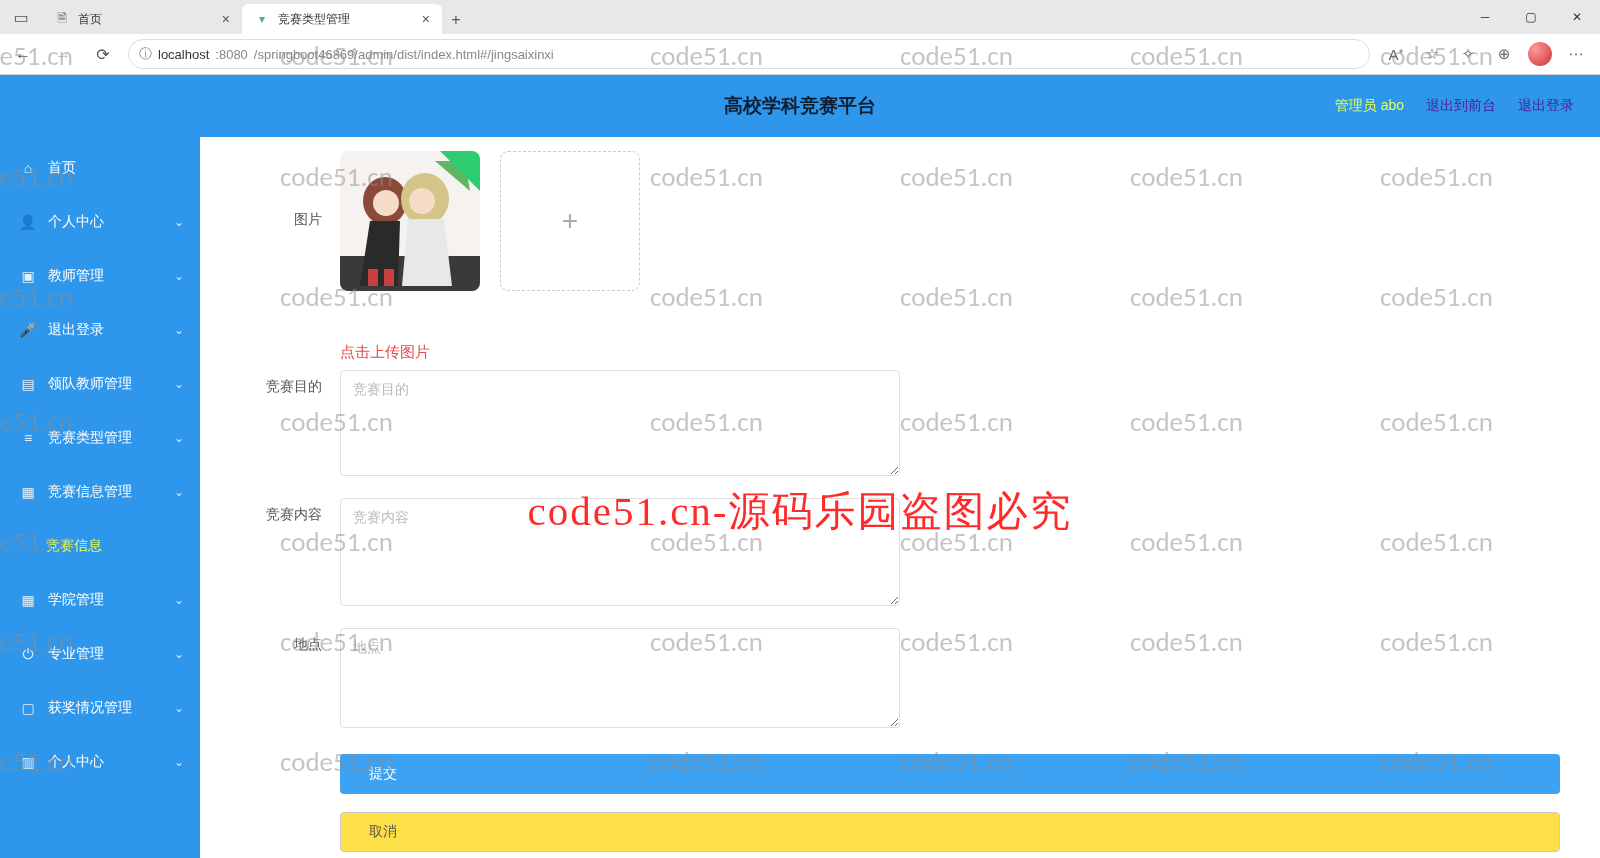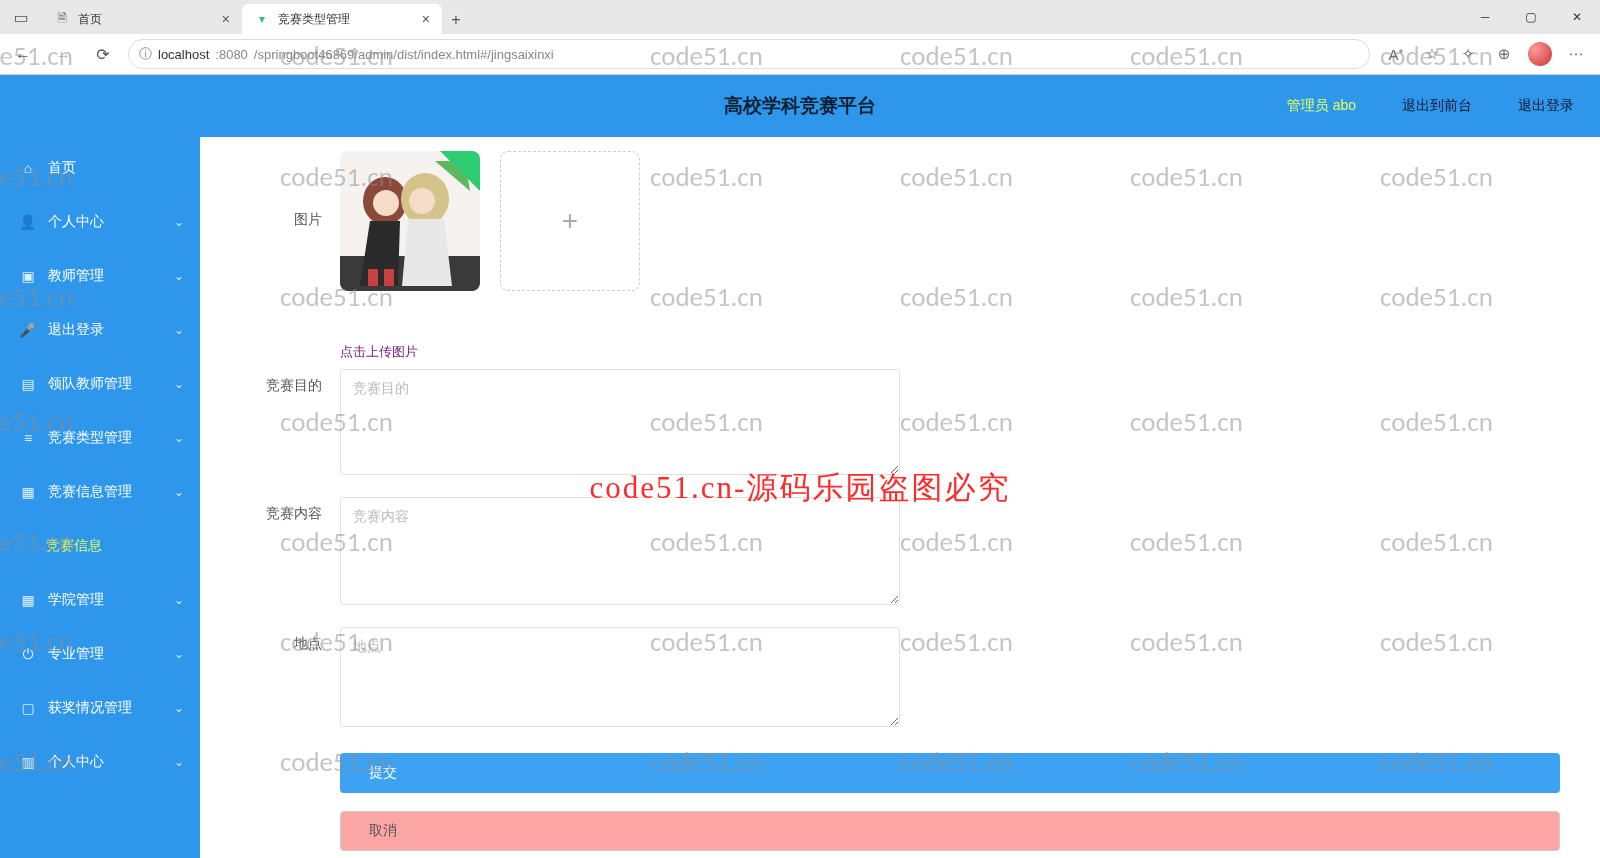--- a/index.html
+++ b/index.html
@@ -27,58 +27,58 @@
 .chrome-icon { width: 32px; height: 32px; display: flex; align-items: center; justify-content: center; color: #666; font-size: 15px; cursor: pointer; border-radius: 4px; }
 .profile-dot { width: 24px; height: 24px; border-radius: 50%; background: radial-gradient(circle at 30% 30%, #ff9999, #cc3333); }
 
 
 .app { position: relative; width: 1600px; height: 784px; }
 .app-header { height: 62px; background: #2f97eb; display: flex; align-items: center; position: relative; }
 .app-title { position: absolute; left: 50%; transform: translateX(-50%); font-size: 19px; font-weight: 700; color: #0d1f33; }
 .header-right { margin-left: auto; display: flex; gap: 22px; padding-right: 26px; font-size: 14px; }
 .header-link { color: #fff; cursor: pointer; }
 .header-link.admin { color: #e2ff5c; }
-.header-link.pink { color: #0f172a; margin-left: 24px; }
+.header-link.pink { color: #4c1d95; }
 
 .body { display: flex; height: 722px; }
 .sidebar { width: 200px; background: #2f97eb; color: #fff; padding-top: 4px; }
 .menu-item { display: flex; align-items: center; height: 54px; padding: 0 20px; gap: 12px; font-size: 14px; cursor: pointer; position: relative; }
 .menu-item.active { color: #e2ff5c; }
 .menu-item.sub { padding-left: 46px; }
 .menu-icon { width: 16px; height: 16px; display: inline-flex; align-items: center; justify-content: center; opacity: 0.85; }
 .menu-chevron { position: absolute; right: 16px; font-size: 12px; opacity: 0.8; }
 
 .content { flex: 1; background: #fff; overflow: auto; position: relative; }
 .form-wrap { padding: 14px 40px 20px 40px; }
 .form-row { display: flex; align-items: flex-start; margin-bottom: 18px; }
 .form-label { width: 100px; text-align: right; padding-right: 18px; font-size: 14px; color: #555; padding-top: 8px; }
 .form-field { flex: 0 0 560px; }
 
 .thumb-row { display: flex; gap: 20px; }
 .thumb { width: 140px; height: 140px; border-radius: 8px; overflow: hidden; position: relative; }
 .thumb svg { width: 100%; height: 100%; display: block; }
 .thumb-badge { position: absolute; top: 0; right: 0; width: 0; height: 0; border-left: 40px solid transparent; border-top: 40px solid #2ecc71; }
 .upload-box { width: 140px; height: 140px; border: 1px dashed #ccc; border-radius: 8px; display: flex; align-items: center; justify-content: center; color: #aaa; font-size: 28px; cursor: pointer; background: #fff; }
-.upload-hint { font-size: 13px; color: #701a75; padding: 34px 0 8px 100px; }
+.upload-hint { font-size: 15px; color: #ef4444; padding: 34px 0 8px 100px; }
 
 .textarea { width: 560px; border: 1px solid #e0e0e0; border-radius: 4px; padding: 10px 12px; font-size: 14px; font-family: inherit; resize: both; color: #333; }
 .textarea::placeholder { color: #bbb; }
 .ta-lg { height: 106px; }
 .ta-md { height: 108px; }
 .ta-sm { height: 100px; }
 
 .btn-row { display: flex; gap: 18px; padding-left: 100px; margin-top: 22px; flex-direction: column; }
 .btn { height: 40px; padding: 0 28px; border-radius: 4px; font-size: 14px; cursor: pointer; border: 1px solid transparent; display: flex; align-items: center; }
 .btn-primary { background: #3ea2f3; color: #fff; }
-.btn-default { background: #fca5a5; border-color: #ccc; color: #555; }
+.btn-default { background: #fde047; border-color: #ccc; color: #555; }
 
 
 .watermarks { position: absolute; inset: 0; pointer-events: none; z-index: 20; }
 .wm { position: absolute; font-family: "Calibri", sans-serif; font-size: 27px; color: rgba(140,140,140,0.5); white-space: nowrap; }
-.wm-center { position: absolute; left: 50%; top: 392px; transform: translateX(-50%); font-size: 31px; color: #ff2a2a; font-family: "SimSun", serif; letter-spacing: 2px; white-space: nowrap; pointer-events: none; z-index: 21; }
+.wm-center { position: absolute; left: 50%; top: 409px; transform: translateX(-50%); font-size: 41px; color: #ff2a2a; font-family: "SimSun", serif; letter-spacing: 2px; white-space: nowrap; pointer-events: none; z-index: 21; }
 </style>
 </head>
 <body>
 
 <div class="browser-chrome">
   <div class="titlebar">
     <div class="titlebar-left">
       <div class="nav-btn">▭</div>
     </div>
     <div class="tab-strip">

